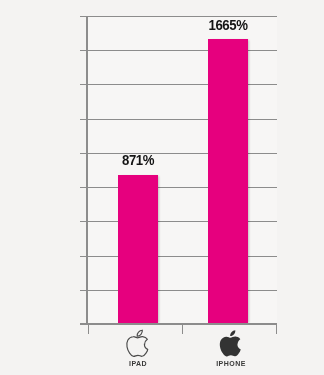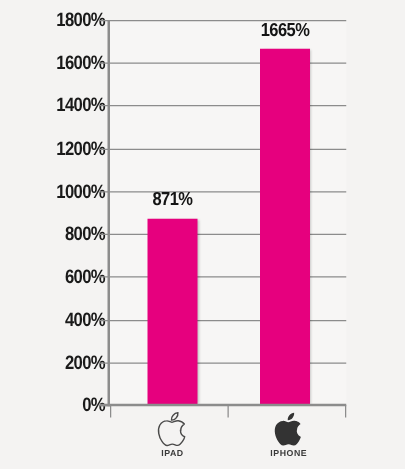--- a/index.html
+++ b/index.html
@@ -152,32 +152,20 @@
     color: #3a3a3a;
     letter-spacing: 0.45px;
     line-height: 1;
   }
 </style>
 </head>
 <body style="background: rgb(244, 243, 242);">
 
 <div id="chart-root">
 
-  <div id="y-axis">
-    <div class="y-tick-label" style="top:0px;">1800%</div>
-    <div class="y-tick-label" style="top:34.2px;">1600%</div>
-    <div class="y-tick-label" style="top:68.4px;">1400%</div>
-    <div class="y-tick-label" style="top:102.6px;">1200%</div>
-    <div class="y-tick-label" style="top:136.9px;">1000%</div>
-    <div class="y-tick-label" style="top:171.1px;">800%</div>
-    <div class="y-tick-label" style="top:205.3px;">600%</div>
-    <div class="y-tick-label" style="top:239.6px;">400%</div>
-    <div class="y-tick-label" style="top:273.8px;">200%</div>
-    <div class="y-tick-label" style="top:308px;">0%</div>
-  </div>
 
   <div class="y-tick-mark" style="top:16px;"></div>
   <div class="y-tick-mark" style="top:50.2px;"></div>
   <div class="y-tick-mark" style="top:84.4px;"></div>
   <div class="y-tick-mark" style="top:118.6px;"></div>
   <div class="y-tick-mark" style="top:152.9px;"></div>
   <div class="y-tick-mark" style="top:187.1px;"></div>
   <div class="y-tick-mark" style="top:221.3px;"></div>
   <div class="y-tick-mark" style="top:255.6px;"></div>
   <div class="y-tick-mark" style="top:289.8px;"></div>

